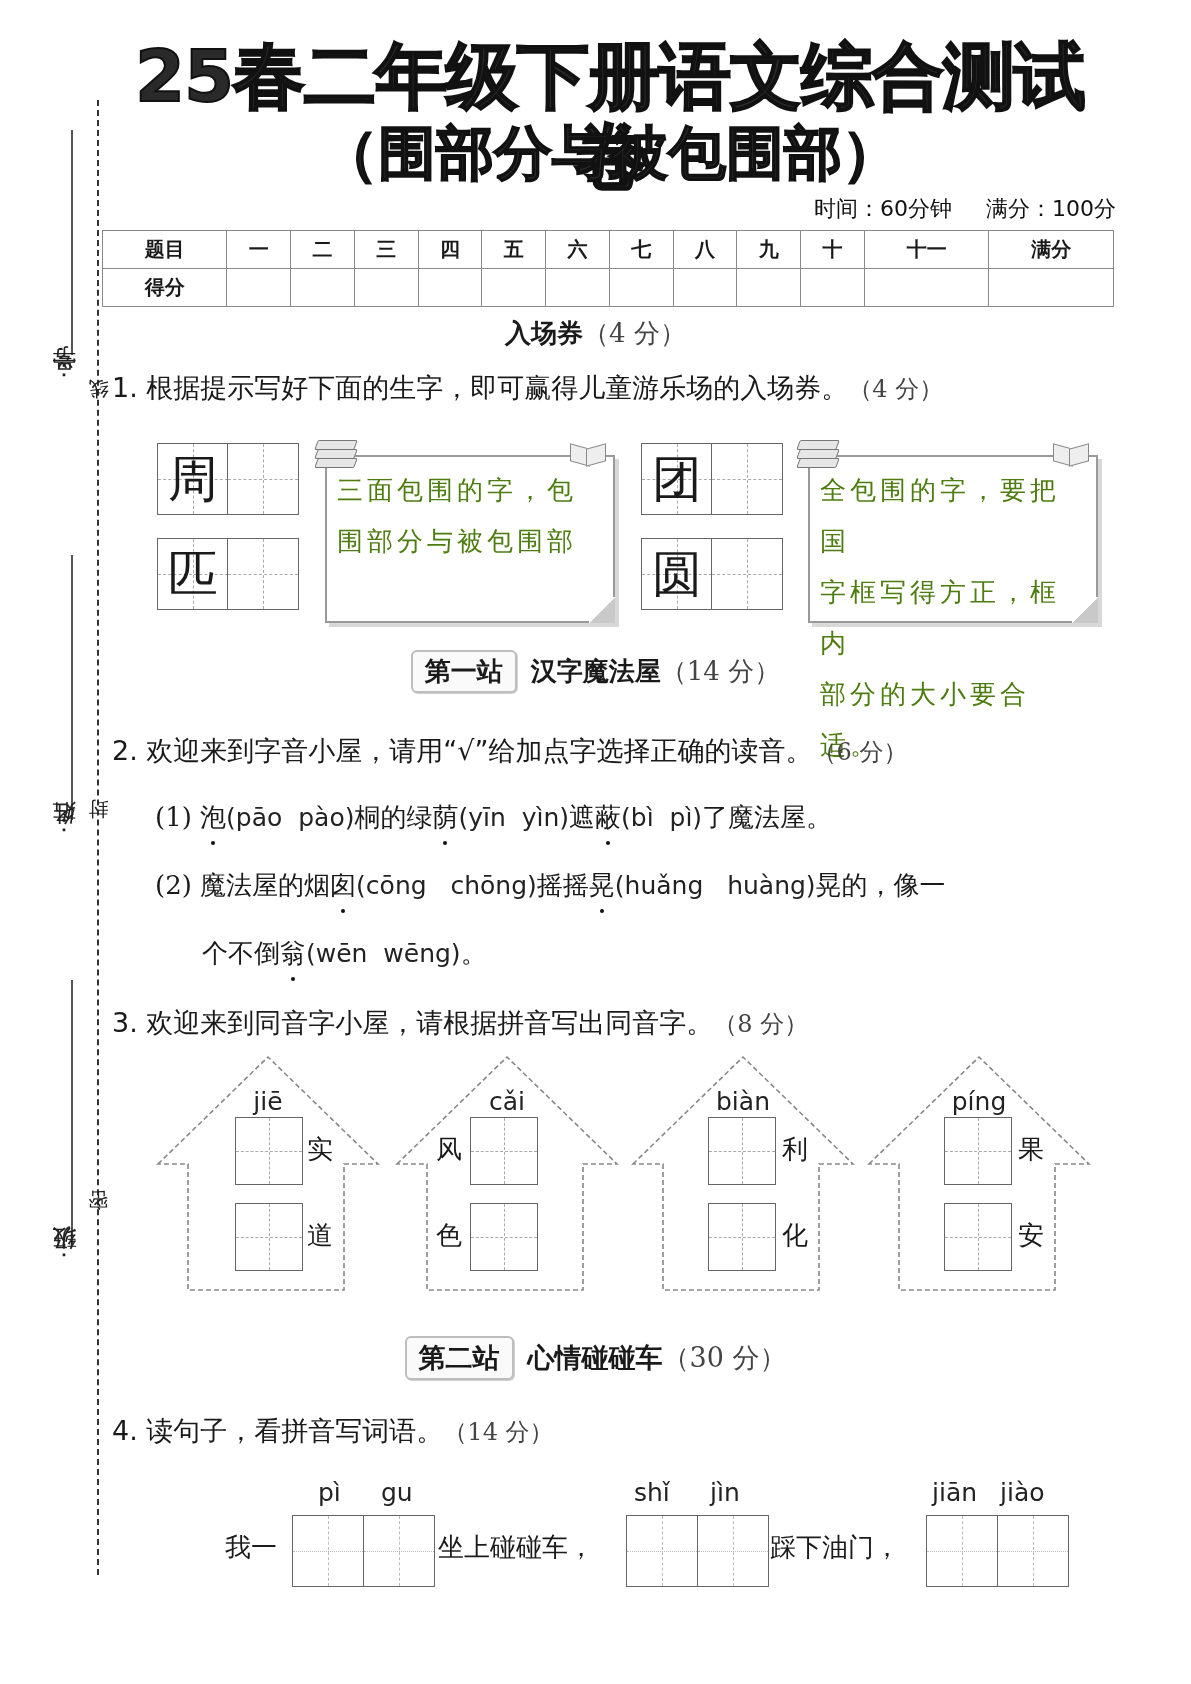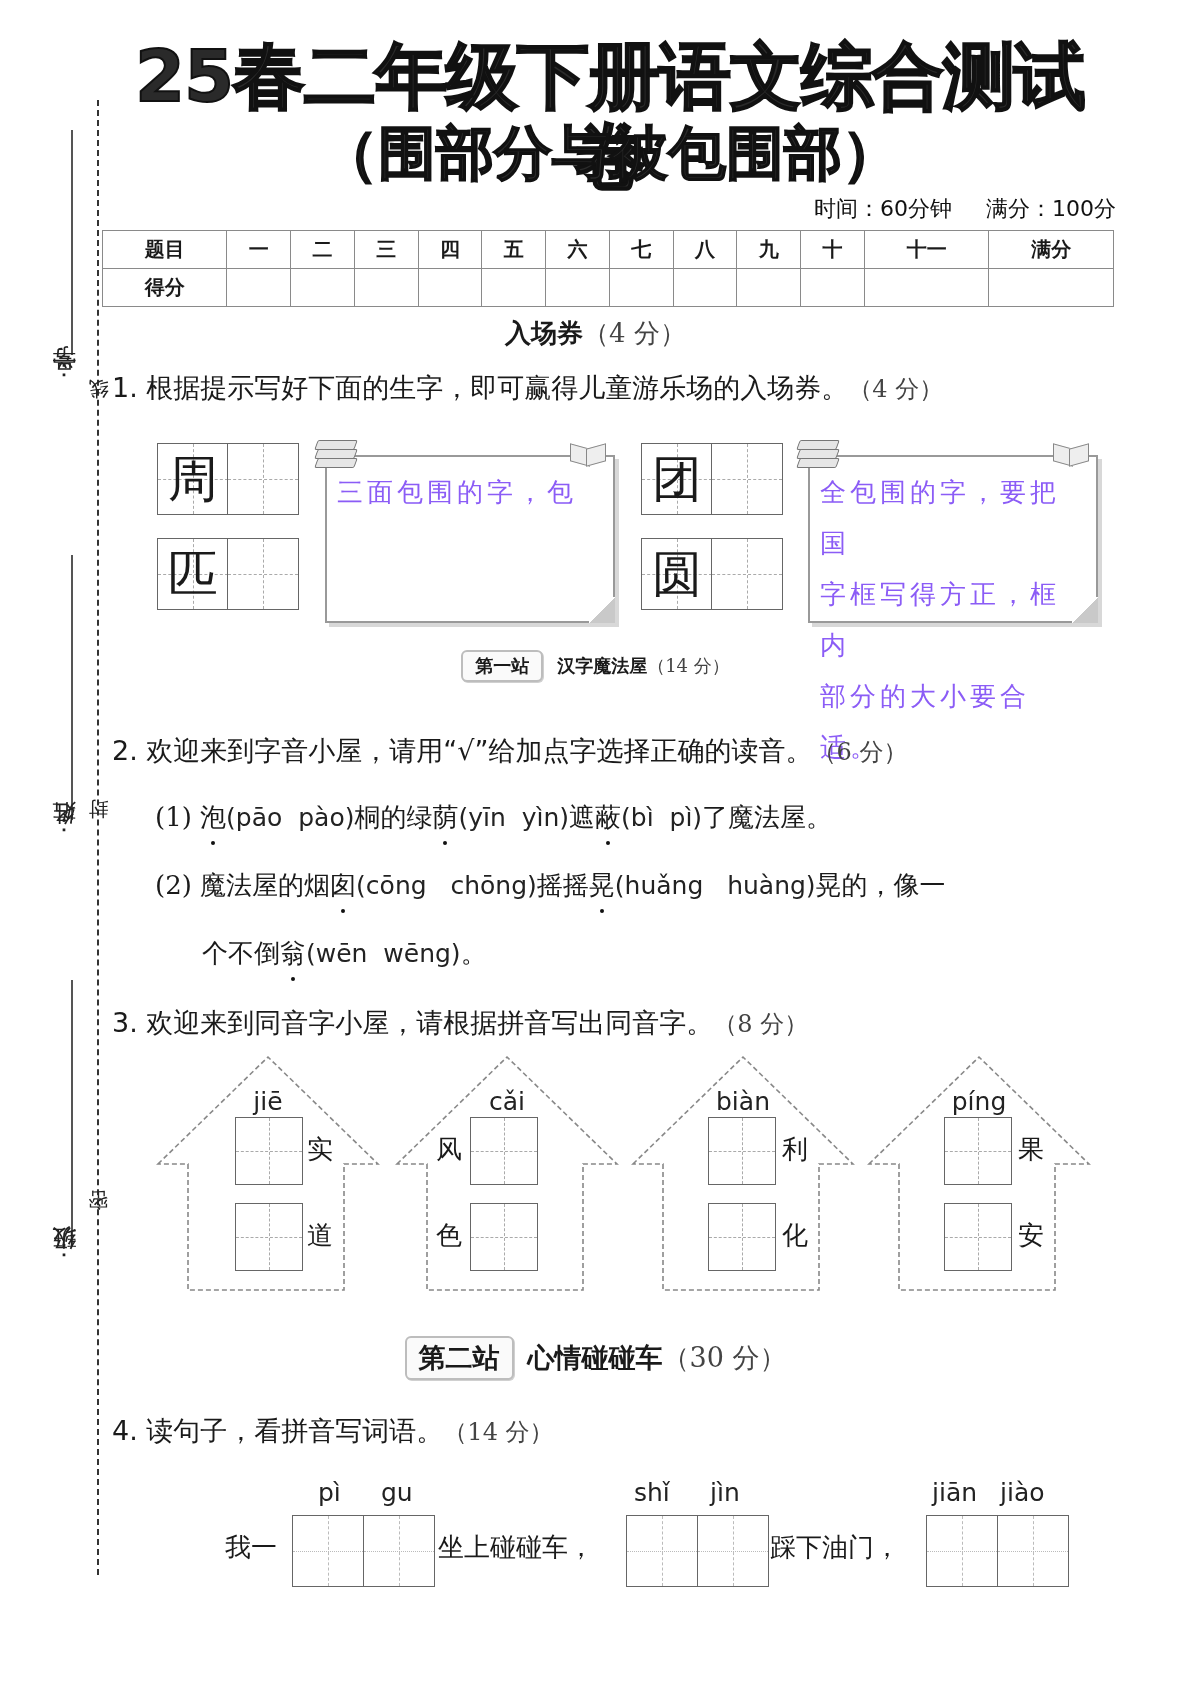--- a/index.html
+++ b/index.html
@@ -22,21 +22,21 @@
   .station { display:inline-block; border:2px solid #bdbdbd; border-radius:6px; padding:2px 12px;
              background:#fafafa; box-shadow: 1px 1px 0 #d0d0d0; margin-right:14px; }
   .tian { position:absolute; border:1.5px solid #666; background:#fff; }
   .tian::before { content:""; position:absolute; left:50%; top:0; bottom:0; border-left:1px dashed #aaa; }
   .tian::after { content:""; position:absolute; top:50%; left:0; right:0; border-top:1px dashed #aaa; }
   .tian .ch { position:absolute; inset:0; display:flex; align-items:center; justify-content:center;
               font-family:"DejaVu Serif", serif; font-size:50px; z-index:2; }
   .pair { position:absolute; width:140px; height:70px; }
   .pair .tian { width:70px; height:70px; top:0; }
   .note { position:absolute; border:2px solid #999; background:#fff; box-shadow: 4px 4px 0 #d8d8d8;
-          font-family:Liberation Serif, serif; font-size:26px; line-height:51px; padding:10px 8px 4px 10px; letter-spacing:4px; color:#8b5cf6; }
+          font-family:Liberation Mono, monospace; font-size:26px; line-height:51px; padding:10px 8px 4px 10px; letter-spacing:4px; color:#4d7c0f; }
   .note .corner { position:absolute; right:-2px; bottom:-2px; width:26px; height:26px;
                   background: linear-gradient(135deg, #fff 50%, #c9c9c9 50%); }
   .books { position:absolute; width:40px; height:28px; }
   .books i { position:absolute; left:0; width:38px; height:8px; border:1.5px solid #777; background:#e6e6e6; border-radius:2px; transform:skewX(-20deg); }
   .openbook { position:absolute; width:36px; height:24px; }
   .openbook i { position:absolute; bottom:0; width:18px; height:16px; border:1.5px solid #888; background:#eee; }
   .sent { font-family:"DejaVu Serif", serif; font-size:26px; color:#1a1a1a; }
   .py { font-family:"DejaVu Sans", sans-serif; font-size:25px; color:#222; }
   .dot { position:relative; display:inline-block; }
   .dot::after { content:""; position:absolute; left:50%; bottom:-10px; width:4px; height:4px; margin-left:-2px; background:#111; border-radius:50%; }
@@ -127,20 +127,21 @@
   <div class="tian" style="left:70px;"></div>
 </div>
 <div class="pair" style="left:157px; top:538px;">
   <div class="tian" style="left:0;">
       <span class="ch">匹</span>
     </div>
   <div class="tian" style="left:70px;"></div>
 </div>
 <div class="note" style="left:325px; top:455px; width:268px; height:150px;">
   <div>三面包围的字，包</div>
+  <div>围部分与被包围部</div>
   <span class="corner"></span>
 </div>
 <div class="books" style="left:316px; top:440px;">
     <i style="top:0;"></i>
     <i style="top:9px;"></i>
     <i style="top:18px;"></i>
   </div>
 <div class="openbook" style="left:570px; top:440px;">
     <i style="left:0; transform:skewY(15deg);"></i>
     <i style="left:16px; transform:skewY(-15deg);"></i>
@@ -167,21 +168,21 @@
 <div class="books" style="left:798px; top:440px;">
     <i style="top:0;"></i>
     <i style="top:9px;"></i>
     <i style="top:18px;"></i>
   </div>
 <div class="openbook" style="left:1053px; top:440px;">
     <i style="left:0; transform:skewY(15deg);"></i>
     <i style="left:16px; transform:skewY(-15deg);"></i>
   </div>
 
-<div class="abs section-head" style="top:650px; font-size:18px;">
+<div class="abs section-head" style="top:650px; font-size:26px;">
   <span class="station">第一站</span><span>汉字魔法屋</span><span class="pts">（14 分）</span>
 </div>
 
 <div class="abs q" style="top:733px;">
   <span>2.</span>
   <span>欢迎来到字音小屋，请用“√”给加点字选择正确的读音。</span><span class="pts">（6 分）</span>
 </div>
 
 <div class="abs sent" style="left:155px; top:800px;">
   <span>(1)</span>

